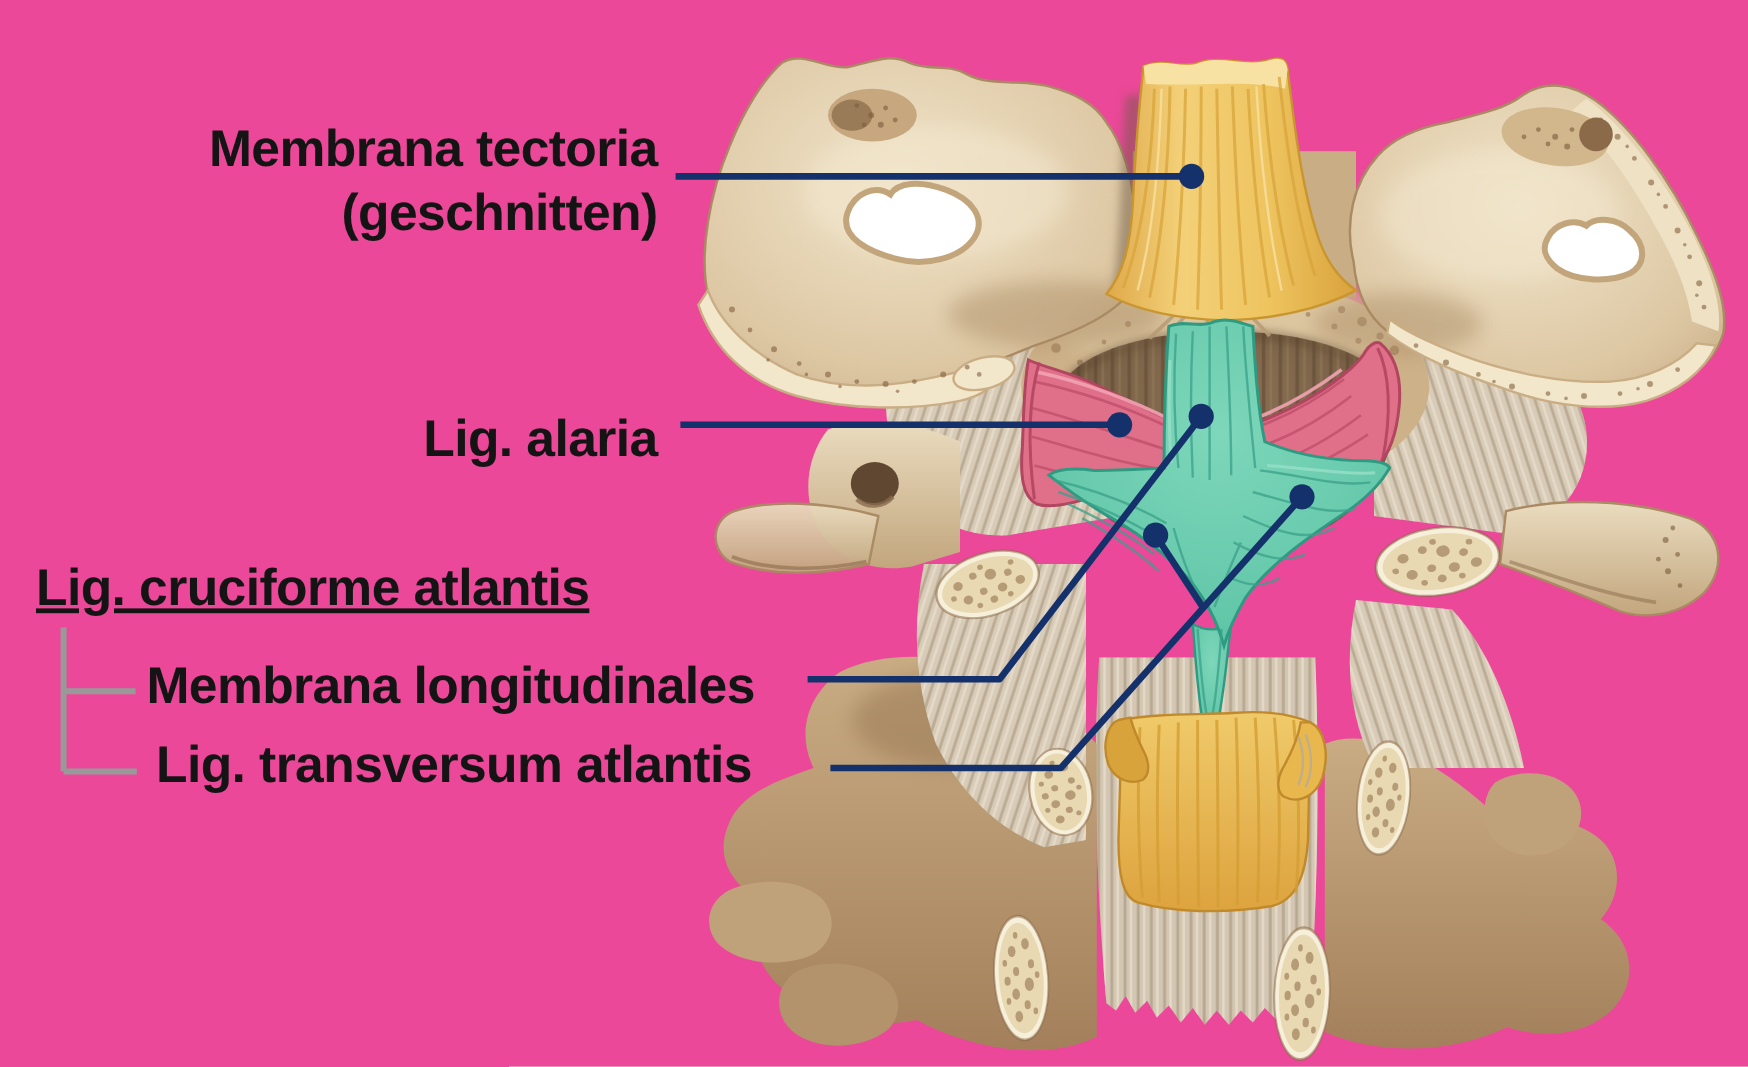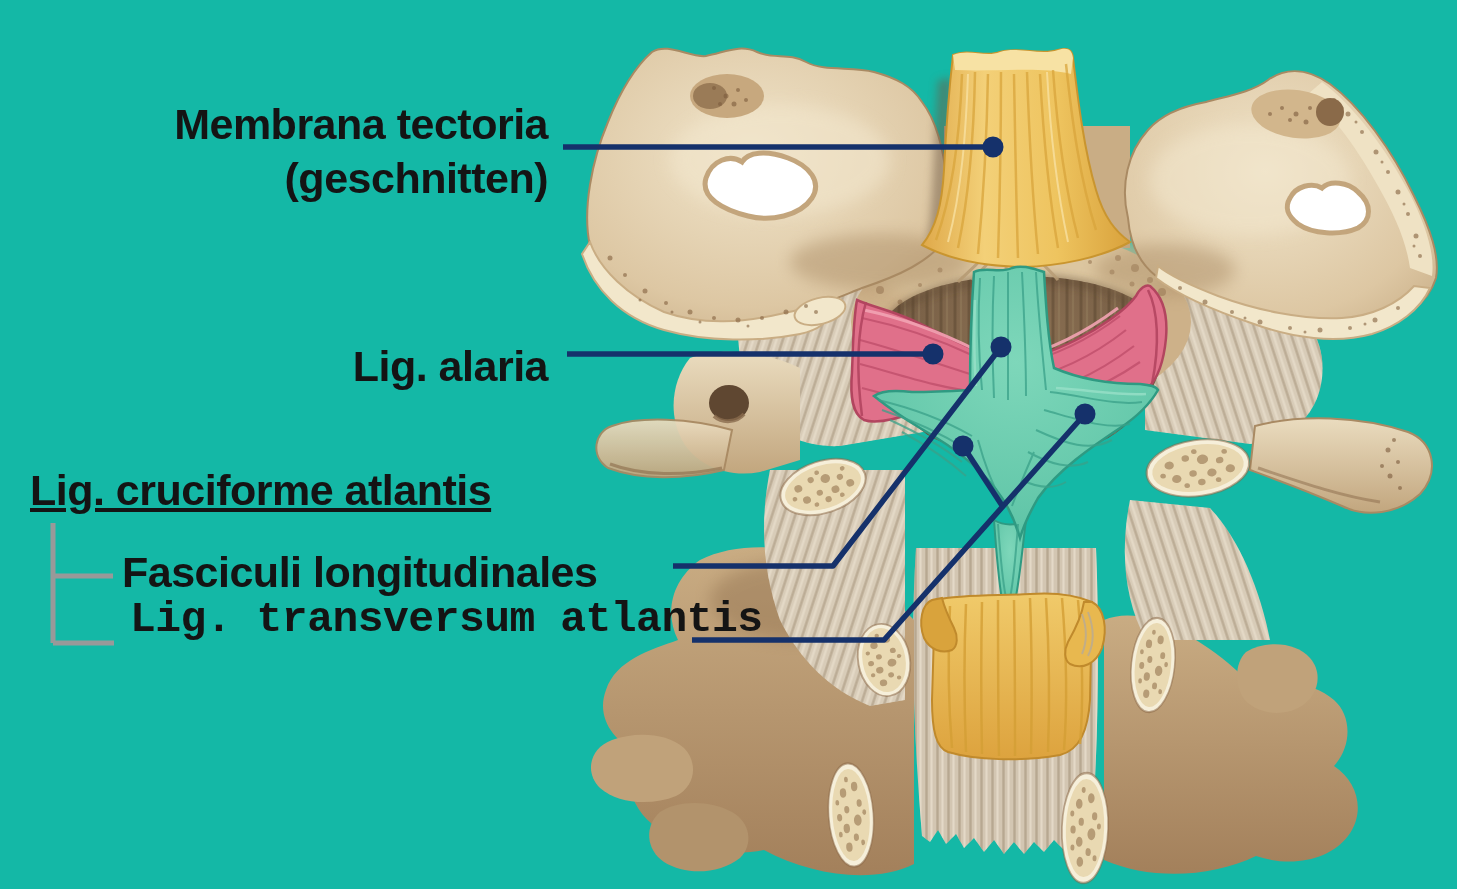--- a/index.html
+++ b/index.html
@@ -1,16 +1,16 @@
 <!DOCTYPE html>
 <html><head>
 <meta charset="utf-8">
 <style>
   html,body{margin:0;padding:0;background:#ffffff;}
-  #canvas{position:relative;width:1457px;height:889px;background:#14b8a6;overflow:hidden;
+  #canvas{position:relative;width:1457px;height:889px;background:#ec4899;overflow:hidden;
           font-family:"Liberation Sans",sans-serif;}
   #art{position:absolute;left:0;top:0;}
   .lbl{position:absolute;font-weight:700;font-size:43px;line-height:54px;color:#141414;
        letter-spacing:-0.5px;white-space:nowrap;}
   .lbl.right{text-align:right;}
 </style>
 </head>
 <body>
 
 <div id="canvas">
@@ -377,16 +377,16 @@
 
   <path d="M53,523 V643 M53,576 H113 M53,643 H114" stroke="#999999" stroke-width="5" fill="none"></path>
 </svg>
 
 <div class="lbl right" style="top:97px;right:909px;">
   <div>Membrana tectoria</div>
   <div>(geschnitten)</div>
 </div>
 <div class="lbl right" style="top:327px;right:909px;margin-top:12px;">Lig. alaria</div>
 <div class="lbl" style="top:463px;left:30px;text-decoration:underline;">Lig. cruciforme atlantis</div>
-<div class="lbl" style="top:545px;left:122px;">Fasciculi longitudinales</div>
-<div class="lbl" style="top:593px;left:130px;font-family:Liberation Mono, monospace;">Lig. transversum atlantis</div>
+<div class="lbl" style="top:545px;left:122px;">Membrana longitudinales</div>
+<div class="lbl" style="top:611px;left:130px;">Lig. transversum atlantis</div>
 
 </div>
 
 </body></html>

